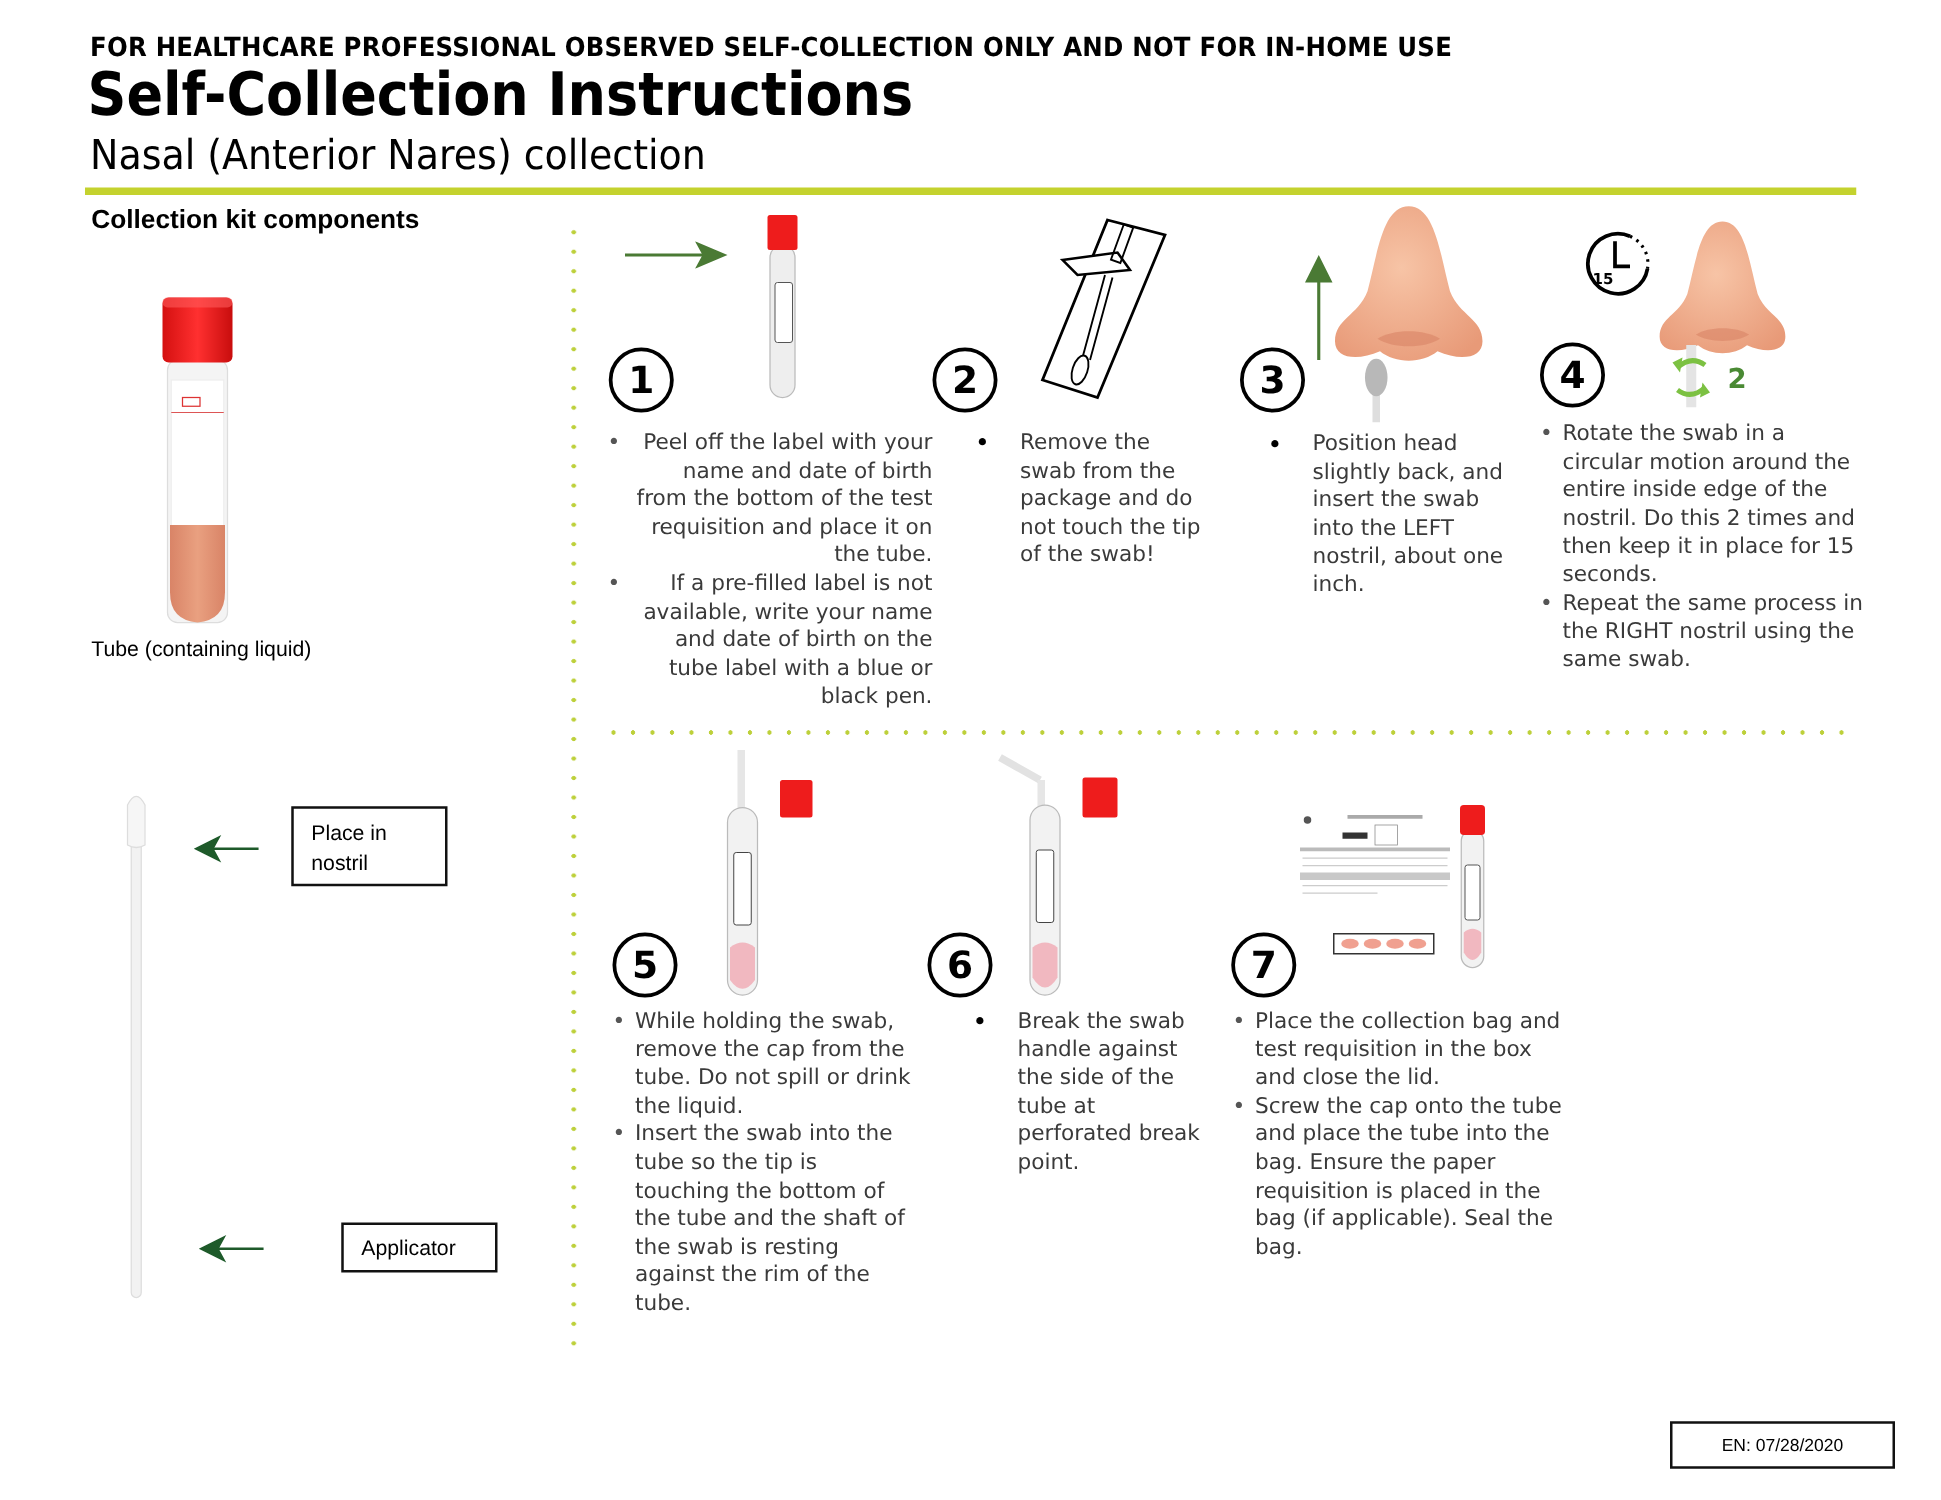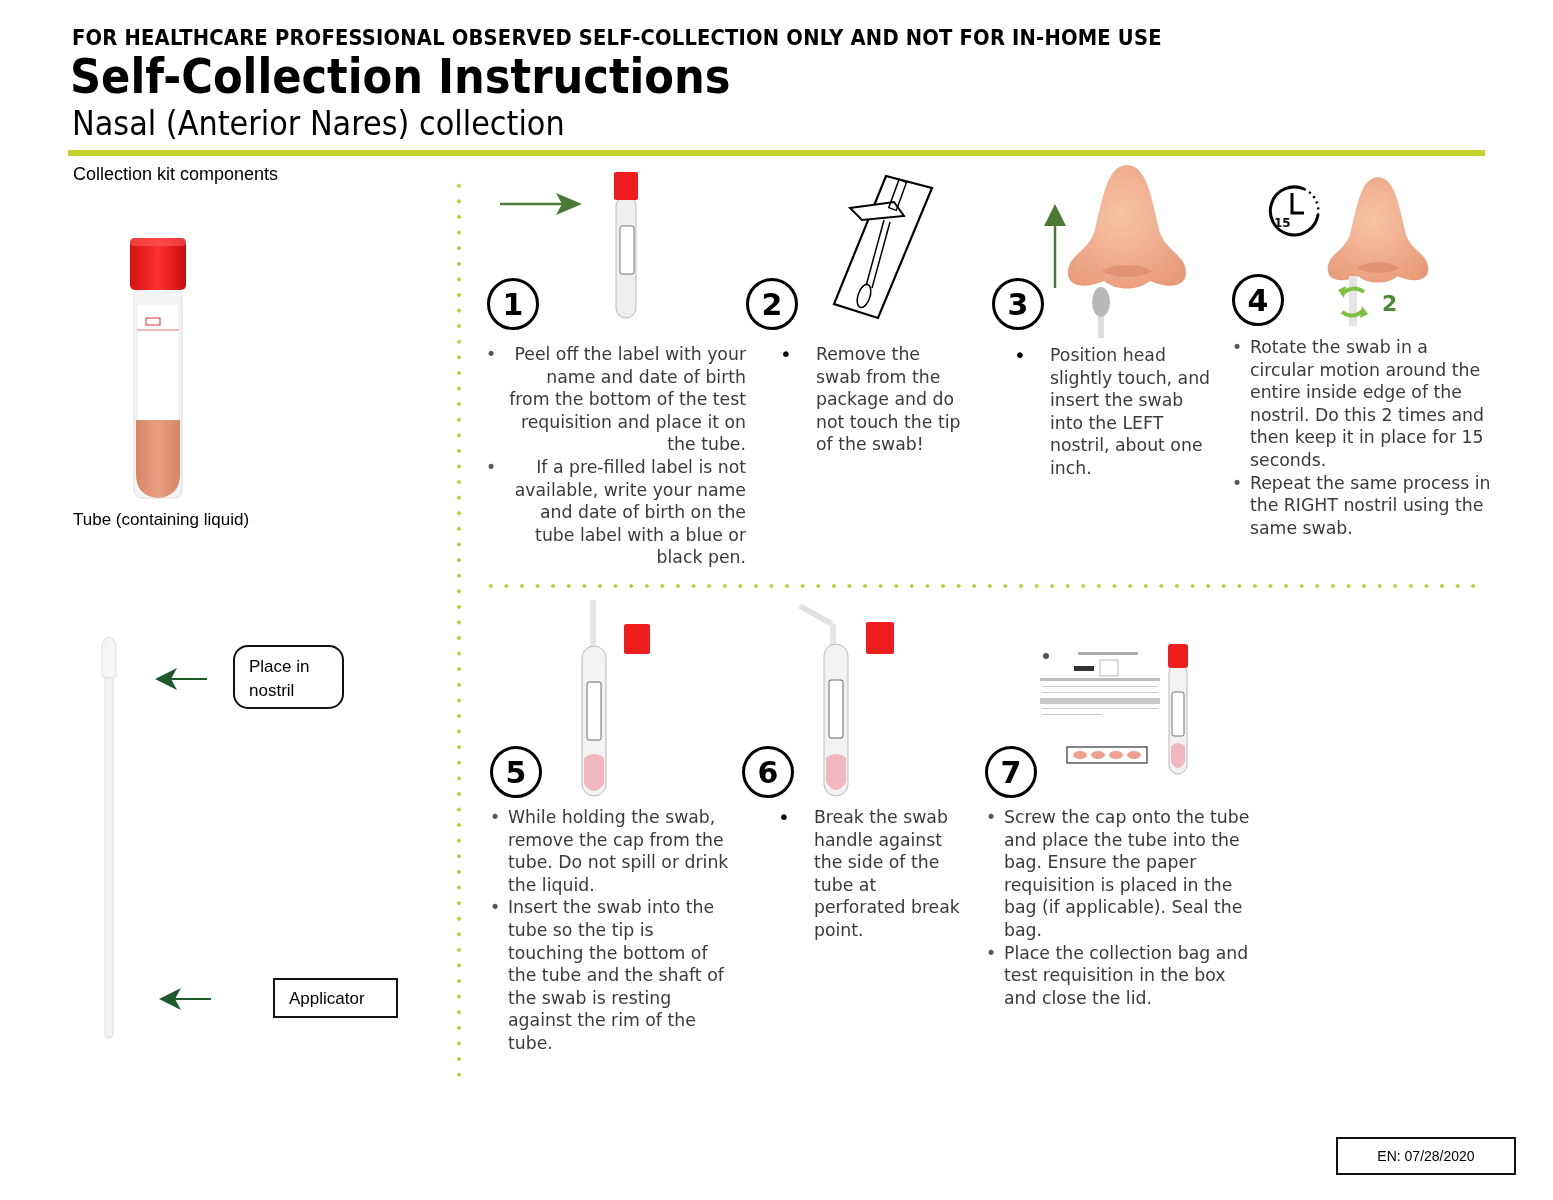--- a/index.html
+++ b/index.html
@@ -8,24 +8,24 @@
 
   .abs { position: absolute; }
 
   
   .disclaimer { left: 72px; top: 26px; font-family: "DejaVu Sans", sans-serif; font-weight: bold; font-size: 21px; letter-spacing: 0.2px; transform: scaleX(0.93); transform-origin: left top; white-space: nowrap; }
   .title { left: 70px; top: 48px; font-family: "DejaVu Sans", sans-serif; font-weight: bold; font-size: 48px; transform: scaleX(0.9); transform-origin: left top; white-space: nowrap; }
   .subtitle { left: 72px; top: 104px; font-family: "DejaVu Sans", sans-serif; font-size: 33px; transform: scaleX(0.92); transform-origin: left top; white-space: nowrap; }
   .header-rule { left: 68px; top: 150px; width: 1417px; height: 6px; background: #c4d22e; }
 
   
-  .kit-title { left: 73px; top: 164px; font-family: "Liberation Sans", sans-serif; font-weight: normal; font-size: 18px; }
+  .kit-title { left: 73px; top: 164px; font-family: "Liberation Sans", sans-serif; font-weight: bold; font-size: 21px; }
   .tube-caption { left: 73px; top: 510px; font-family: "Liberation Sans", sans-serif; font-size: 17px; }
   .label-box { border: 2px solid #111; background: #fff; font-family: "Liberation Sans", sans-serif; font-size: 17px; line-height: 24px; padding: 8px 14px; }
-  .label-nostril { left: 233px; top: 645px; width: 111px; height: 64px; border-radius: 15px; }
+  .label-nostril { left: 233px; top: 645px; width: 125px; height: 64px; }
   .label-applicator { left: 230px; top: 978px; width: 125px; height: 40px; padding: 7px 14px; margin-left: 43px; }
 
   
   .v-divider { left: 457px; top: 178px; width: 4px; height: 900px;
     background-image: radial-gradient(circle, #bdd03a 1.6px, transparent 2px);
     background-size: 4px 15.6px; background-repeat: repeat-y; }
   .h-divider { left: 483px; top: 584px; width: 995px; height: 4px;
     background-image: radial-gradient(circle, #bdd03a 1.6px, transparent 2px);
     background-size: 15.6px 4px; background-repeat: repeat-x; }
 
@@ -146,21 +146,21 @@
   <path d="M61 2 C40 2 36 40 28 70 C20 90 2 92 2 110 C2 124 20 126 38 118 C50 128 72 128 84 118 C102 126 120 124 120 110 C120 92 102 90 94 70 C86 40 82 2 61 2 Z" fill="url(#nose1)"></path>
   <path d="M36 108 C48 100 74 100 86 108 C74 116 48 116 36 108 Z" fill="#d98466" opacity="0.6"></path>
 </svg>
 <svg class="abs" style="left:1090px; top:286px;" width="22" height="52" viewBox="0 0 22 52">
   <rect x="8" y="26" width="6" height="26" fill="#dedede"></rect>
   <ellipse cx="11" cy="16" rx="9" ry="15" fill="#b8b8b8"></ellipse>
 </svg>
 <div class="abs step-num" style="left:992px; top:278px;">3</div>
 <div class="abs step-text wide-bullet" style="left:1014px; top:344px; width:200px;">
   <ul>
-    <li>Position head slightly touch, and insert the swab into the LEFT nostril, about one inch.</li>
+    <li>Position head slightly back, and insert the swab into the LEFT nostril, about one inch.</li>
   </ul>
 </div>
 
 <svg class="abs" style="left:1264px; top:185px;" width="58" height="52" viewBox="0 0 58 52">
   <path d="M40 4 A24 24 0 1 0 54 30" fill="none" stroke="#000" stroke-width="3"></path>
   <path d="M40 4 A24 24 0 0 1 54 30" fill="none" stroke="#000" stroke-width="2.5" stroke-dasharray="2 4"></path>
   <polyline points="28,8 28,28 40,28" fill="none" stroke="#000" stroke-width="3"></polyline>
   <text x="10" y="42" font-family="DejaVu Sans, sans-serif" font-size="12" font-weight="bold">15</text>
 </svg>
 <svg class="abs" style="left:1326px; top:169px;" width="104" height="124" viewBox="0 0 122 130">
@@ -241,18 +241,18 @@
 </svg>
 <svg class="abs" style="left:1164px; top:642px;" width="28" height="134" viewBox="0 0 28 134">
   <rect x="5" y="22" width="18" height="110" rx="9" fill="#f2f2f2" stroke="#bbb"></rect>
   <rect x="8" y="50" width="12" height="44" rx="2" fill="#fff" stroke="#555" stroke-width="0.8"></rect>
   <path d="M7 104 Q14 98 21 104 V120 Q14 132 7 120 Z" fill="#f1b8c0"></path>
   <rect x="4" y="2" width="20" height="24" rx="3" fill="#ee1c1c"></rect>
 </svg>
 <div class="abs step-num" style="left:985px; top:746px;">7</div>
 <div class="abs step-text" style="left:986px; top:806px; width:270px;">
   <ul>
+    <li>Place the collection bag and test requisition in the box and close the lid.</li>
     <li>Screw the cap onto the tube and place the tube into the bag. Ensure the paper requisition is placed in the bag (if applicable). Seal the bag.</li>
-    <li>Place the collection bag and test requisition in the box and close the lid.</li>
   </ul>
 </div>
 
 <div class="abs edition">EN: 07/28/2020</div>
 
 </body></html>

